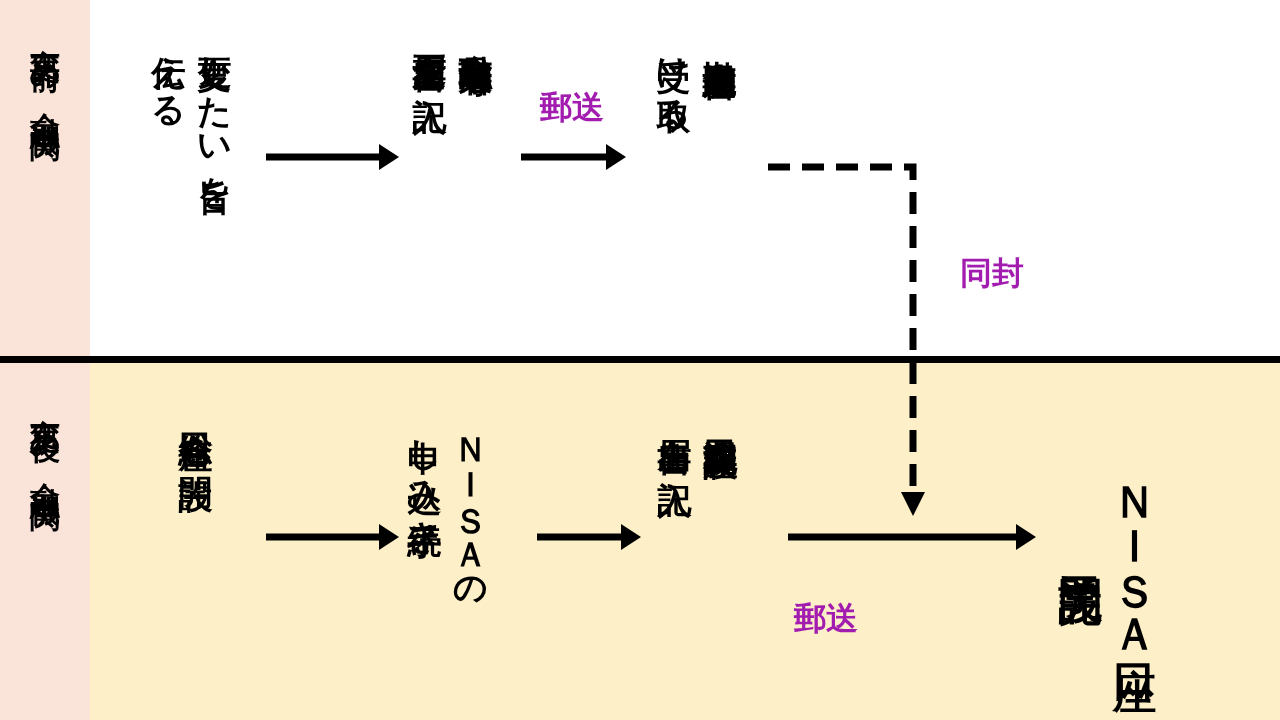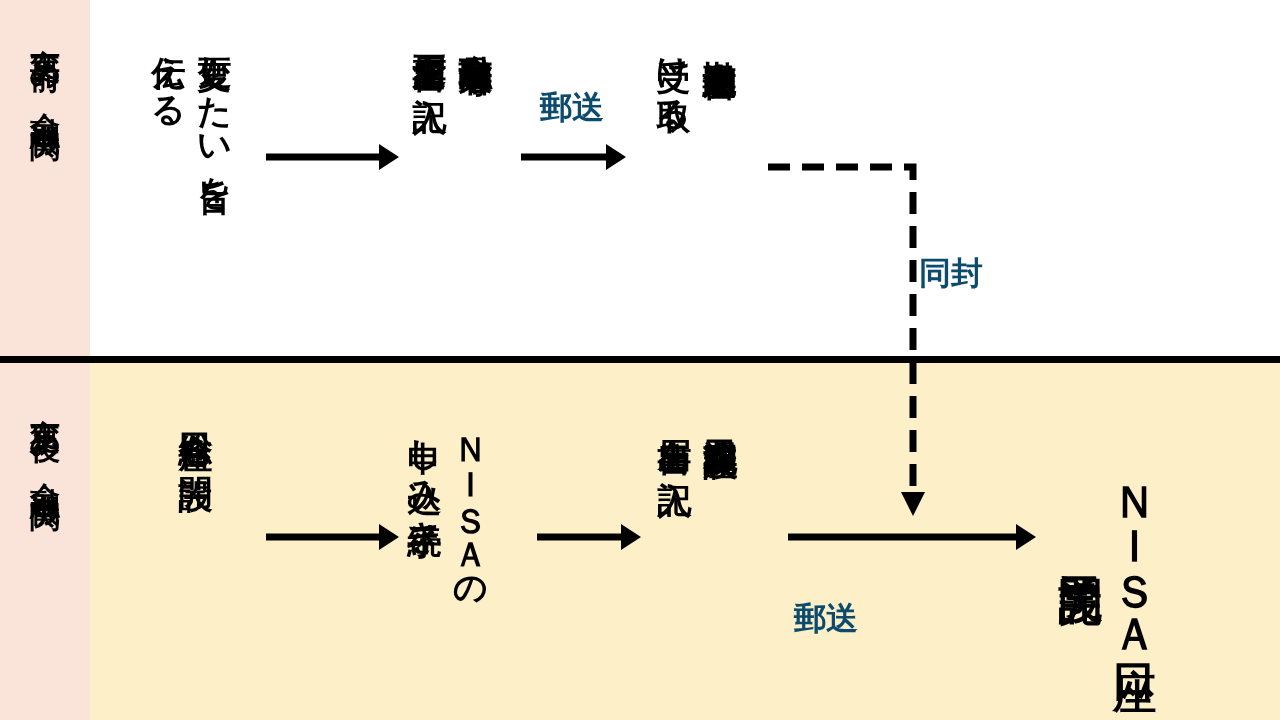--- a/index.html
+++ b/index.html
@@ -19,21 +19,21 @@
     white-space:pre-line;
     font-weight:bold;
     color:#000;
   }
   .side-label { font-size:30px; letter-spacing:7px; line-height:46px; }
   .step       { font-size:34px; letter-spacing:1px;  line-height:46px; }
   .step-big   { font-size:44px; letter-spacing:0;    line-height:54px; height:264px; text-align:center; }
 
   .red-label {
     position:absolute; font-size:32px; font-weight:bold;
-    color:#0c4a6e; line-height:1.05; white-space:nowrap;
+    color:#a21caf; line-height:1.05; white-space:nowrap;
   }
 
   .overlay { position:absolute; left:0; top:0; pointer-events:none; }
   .overlay line, .overlay path { stroke:#000; stroke-width:7; fill:none; }
   .overlay polygon { fill:#000; stroke:none; }
   .overlay .dash { stroke-dasharray:22 12; }
 </style>
 </head>
 <body>
 
@@ -56,21 +56,21 @@
 
   <div class="vtext step" style="left:173px; top:406px;">総合口座を開設</div>
   <div class="vtext step" style="left:402px; top:414px; width:92px;">ＮＩＳＡの
 申し込み手続き</div>
   <div class="vtext step" style="left:652px; top:412px; width:92px;">非課税口座開設
 届出書を記入</div>
   <div class="vtext step-big" style="left:1054px; top:412px; width:108px;">ＮＩＳＡ口座
 開設完了</div>
   <div class="red-label" style="left:794px; top:602px;">郵送</div>
 
-  <div class="red-label" style="left:919px; top:257px;">同封</div>
+  <div class="red-label" style="left:960px; top:257px;">同封</div>
 
   <svg class="overlay" width="1280" height="720" viewBox="0 0 1280 720">
     <g>
       <line x1="266" y1="157" x2="379" y2="157"></line>
       <polygon points="379,144 379,170 399,157"></polygon>
     </g>
     <g>
       <line x1="521" y1="157" x2="606" y2="157"></line>
       <polygon points="606,144 606,170 626,157"></polygon>
     </g>

